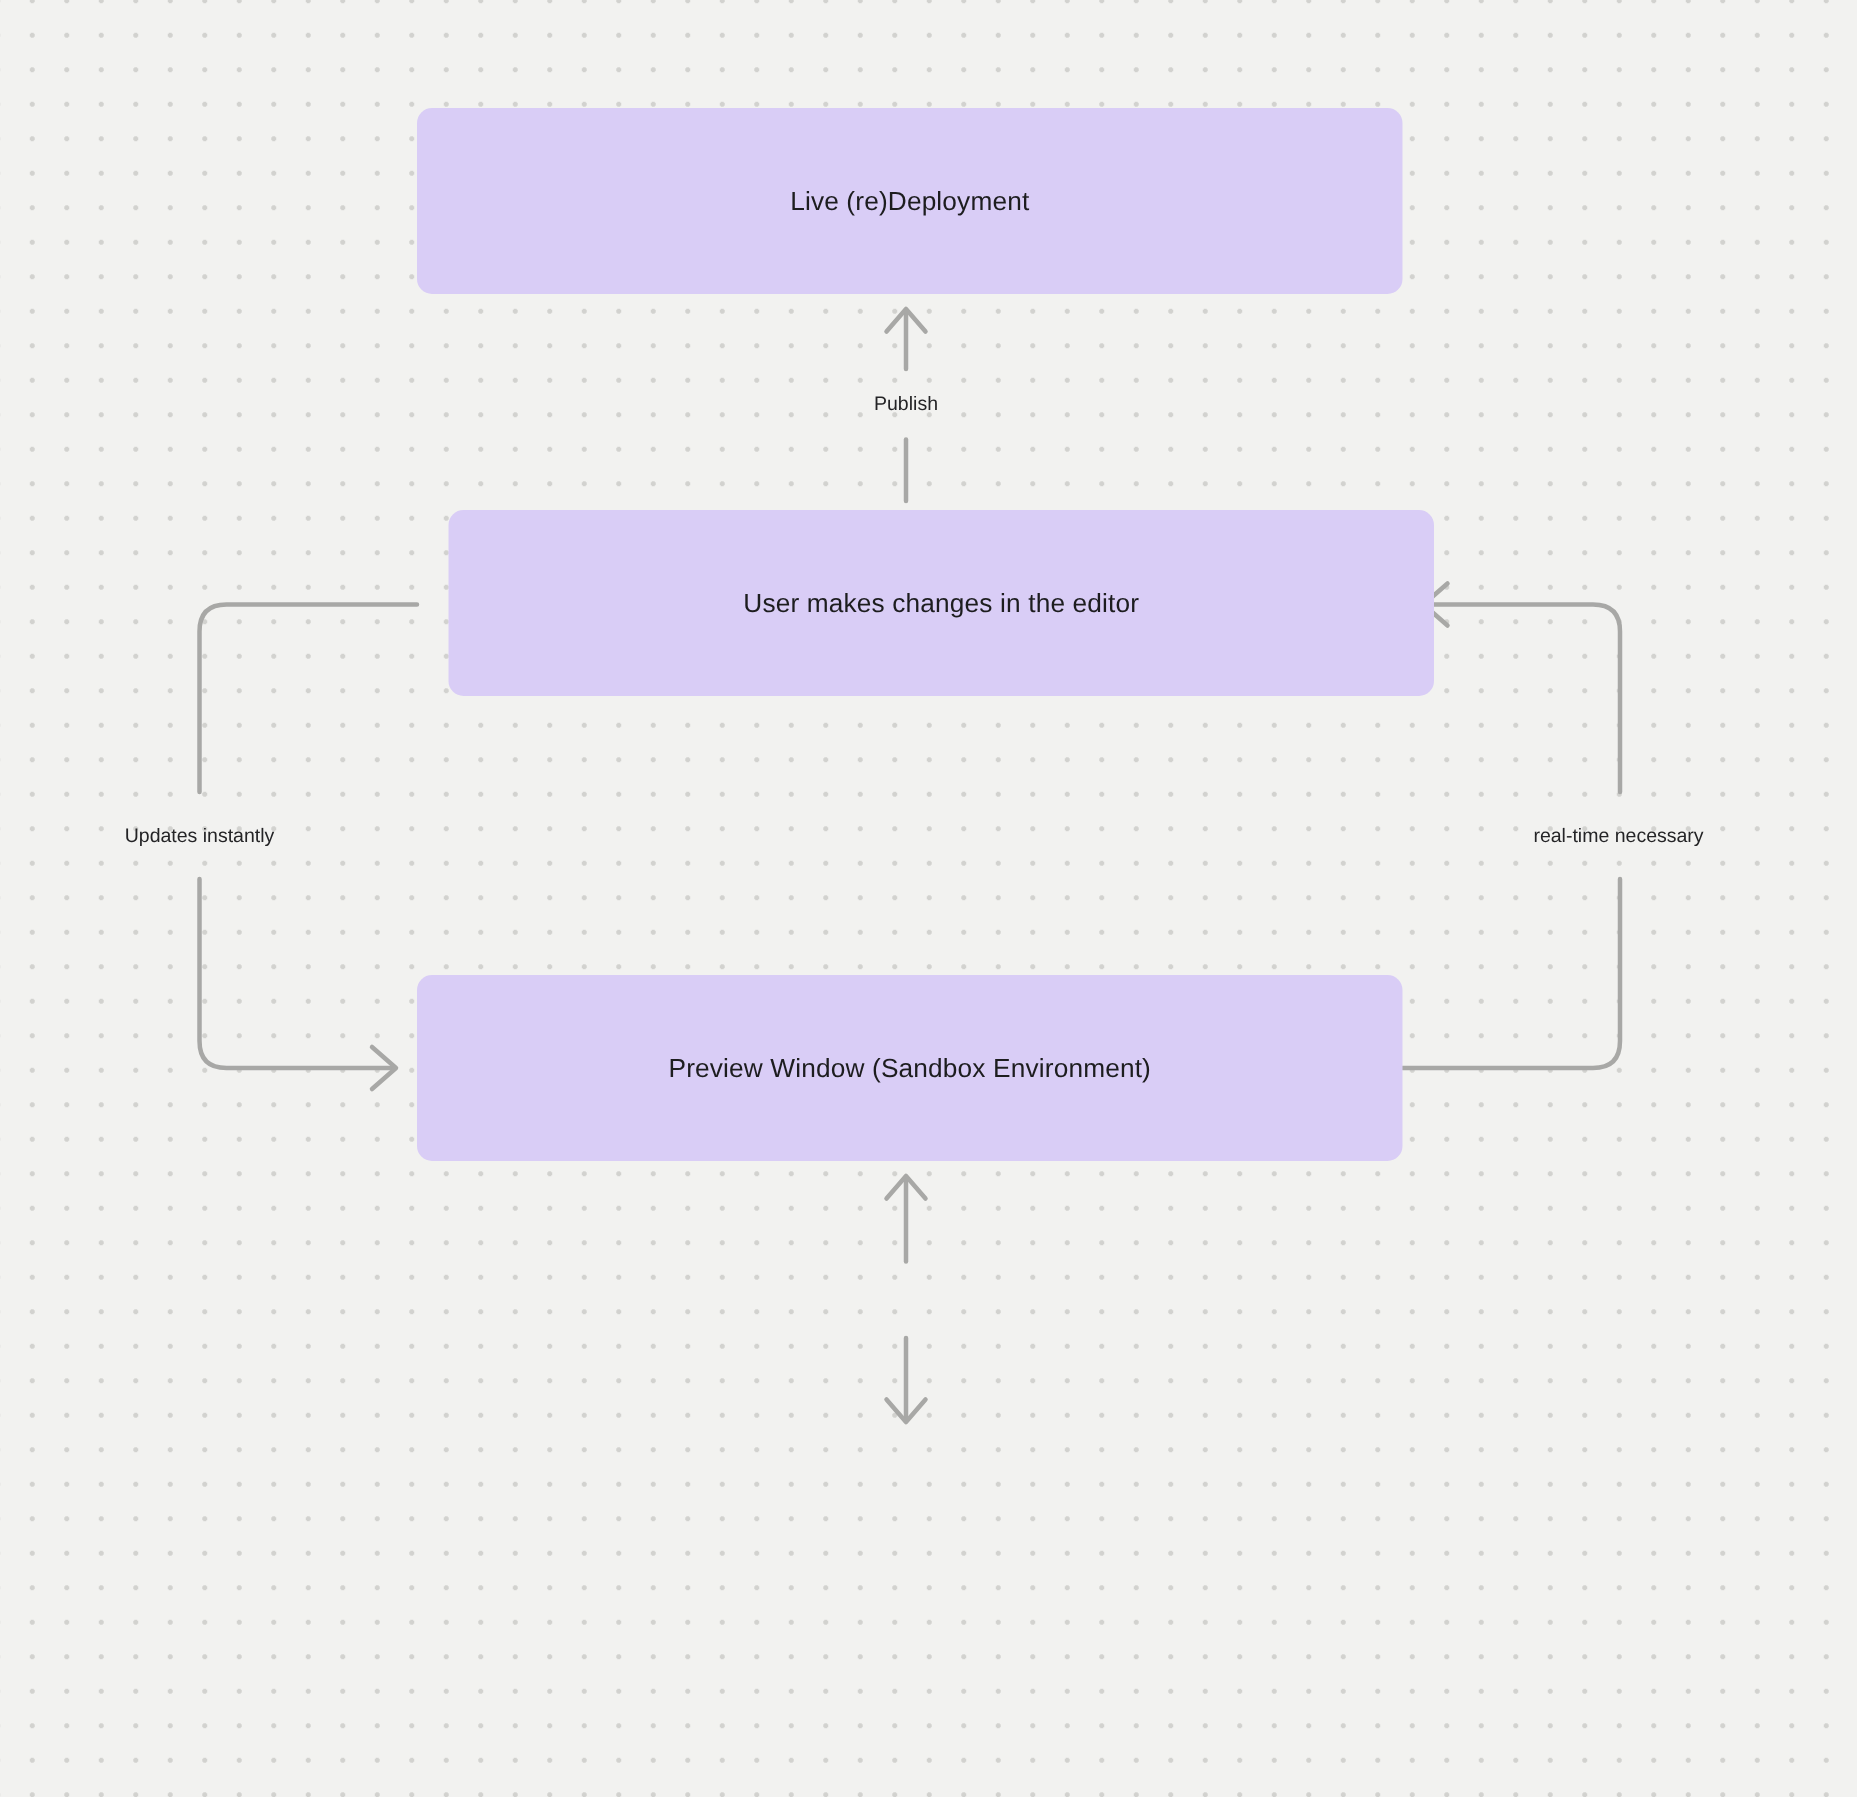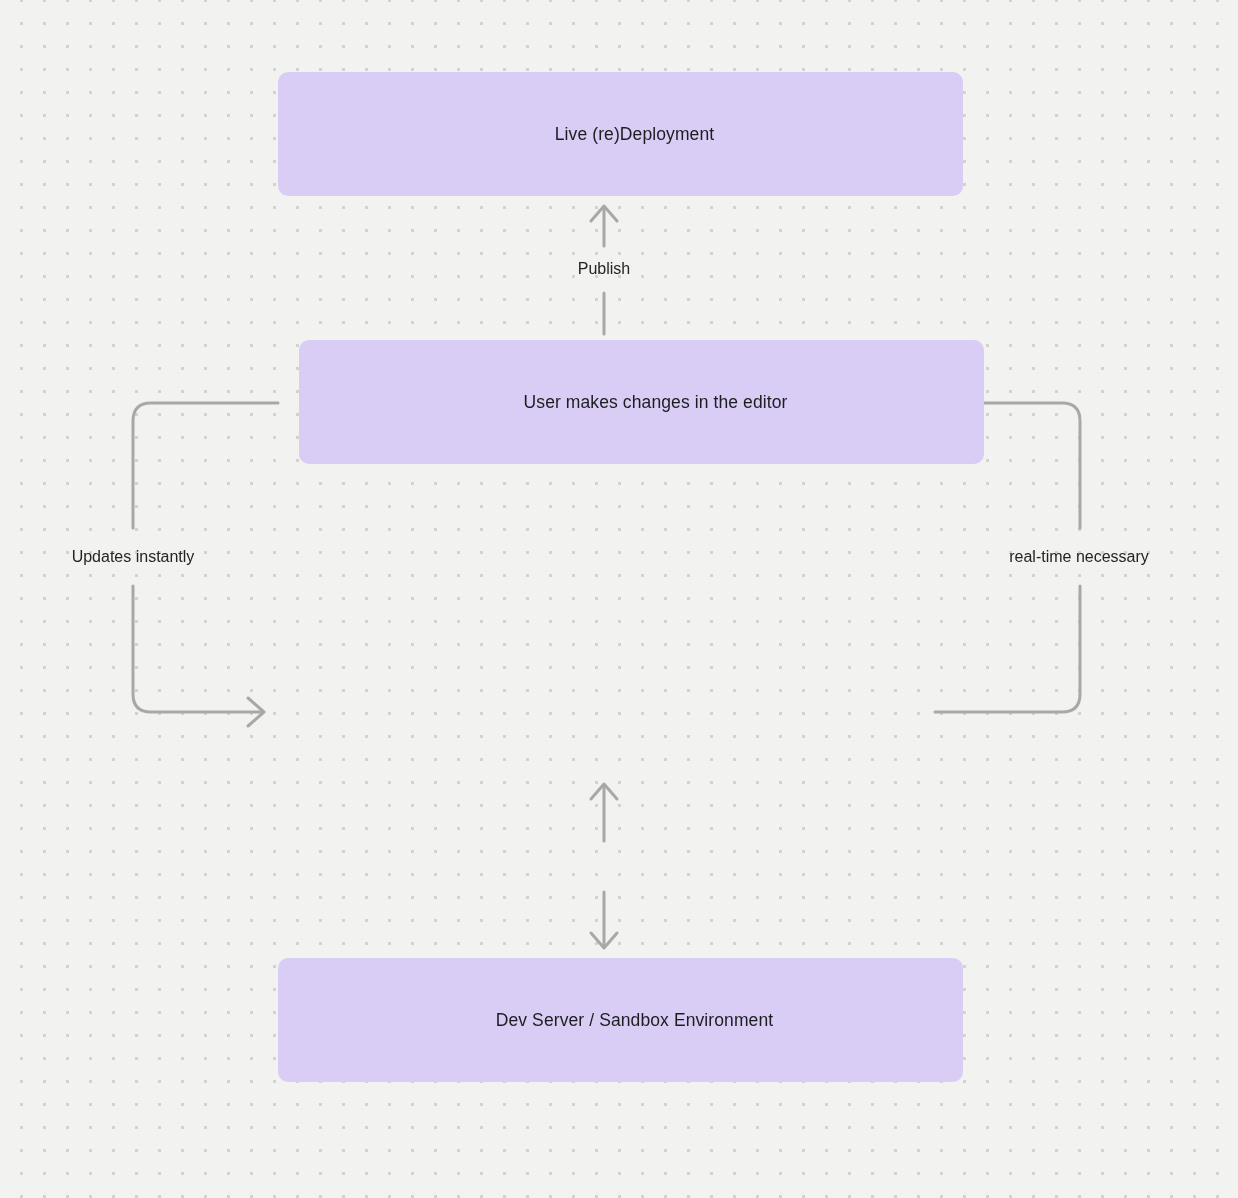--- a/index.html
+++ b/index.html
@@ -38,35 +38,34 @@
   .node {
     position: absolute;
     left: 278px;
     width: 657px;
     height: 124px;
     background: #d9cdf6;
     border-radius: 10px;
     display: flex;
     align-items: center;
     justify-content: center;
-    padding-left: 28px;
   }
   .node-label {
     font-size: 17.5px;
     color: #1d1d1f;
     letter-spacing: 0.1px;
   }
   .node-live   { top: 72px; }
   .node-user   { top: 340px; margin-left: 21px; }
   .node-preview{ top: 650px; }
   .node-dev    { top: 958px; }
   .edge-label {
     position: absolute;
     transform: translate(-50%, -50%);
-    font-size: 16px;
+    font-size: 13px;
     color: #242426;
     white-space: nowrap;
   }
   .label-publish   { left: 604px;  top: 269px; }
   .label-updates   { left: 133px;  top: 557px; }
   .label-feedback  { left: 1079px; top: 557px; }
   .label-spunup    { left: 606px;  top: 866px; }
 </style>
 </head>
 <body>
@@ -102,24 +101,24 @@
   </svg>
 
   <div class="node node-live">
     <span class="node-label">Live (re)Deployment</span>
   </div>
 
   <div class="node node-user">
     <span class="node-label">User makes changes in the editor</span>
   </div>
 
+  <div class="node node-preview">
+    <span class="node-label">Preview Window (Sandbox Environment)</span>
+  </div>
 
-  <div class="node node-dev">
-    <span class="node-label">Dev Server / Sandbox Environment</span>
-  </div>
 
   <div class="edge-label label-publish">Publish</div>
 
   <div class="edge-label label-updates">Updates instantly</div>
 
   <div class="edge-label label-feedback">real-time necessary</div>
 
 
 </div>
 

